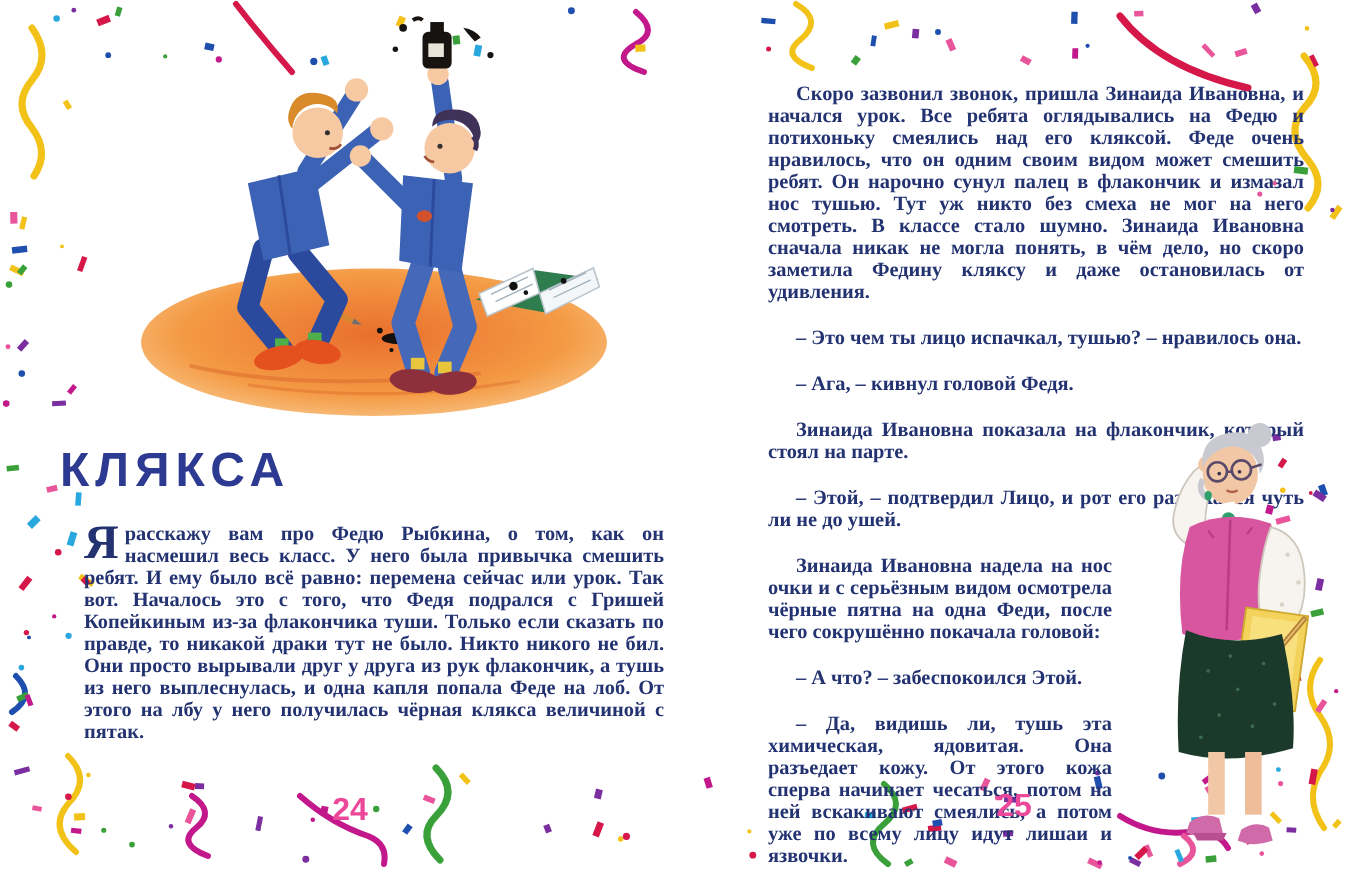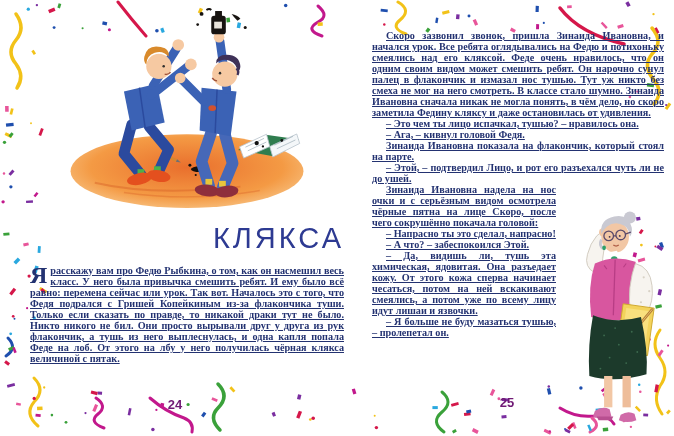--- a/index.html
+++ b/index.html
@@ -8,51 +8,51 @@
     background:#ffffff;
     font-family:"Liberation Serif", serif;
   }
   #confetti-layer{position:absolute;left:0;top:0;width:674px;height:436px;z-index:0;}
   .page{position:absolute;z-index:1;}
   #left-page{left:30px;top:6px;width:314px;height:412px;}
   #right-page{left:372px;top:30px;width:292px;height:400px;}
 
   .illu-boys{display:block;margin:0 auto;width:262px;height:208px;}
   .story-title{
-    text-align:right;
+    text-align:left;
     font-family:"Liberation Sans", sans-serif;
-    font-weight:normal;
-    font-size:29px;
+    font-weight:bold;
+    font-size:24px;
     letter-spacing:3px;
     color:#2d3a92;
     margin:8px 0 10px 0;
   }
   .bodytext{
     font-size:10.2px;
     line-height:11px;
     font-weight:bold;
     color:#233271;
     text-align:justify;
   }
-  .bodytext p{margin:0;text-indent:14px;text-decoration:underline;}
+  .bodytext p{margin:12px;text-indent:14px;}
   .bodytext p.first{text-indent:0;}
   .dropcap{
     float:left;
     font-size:24px;
     line-height:19px;
     padding:1px 3px 0 0;
     font-weight:bold;
     color:#233271;
   }
   .page-number{
     position:absolute;
     font-family:"Liberation Sans", sans-serif;
     font-weight:bold;
-    font-size:13px;
-    color:#701a75;
+    font-size:16px;
+    color:#ec4899;
     text-align:center;
     width:60px;
   }
   #left-page .page-number{left:115px;top:391px;}
   #right-page .page-number{left:105px;top:365px;}
 
   #teacher-wrap-spacer{
     float:right;
     width:102px;
     height:202px;
@@ -335,22 +335,21 @@
 <div class="page" id="right-page">
   <div class="bodytext">
     <p>Скоро зазвонил звонок, пришла Зинаида Ивановна, и начался урок. Все ребята оглядывались на Федю и потихоньку смеялись над его кляксой. Феде очень нравилось, что он одним своим видом может смешить ребят. Он нарочно сунул палец в флакончик и измазал нос тушью. Тут уж никто без смеха не мог на него смотреть. В классе стало шумно. Зинаида Ивановна сначала никак не могла понять, в чём дело, но скоро заметила Федину кляксу и даже остановилась от удивления.</p>
     <p>– Это чем ты лицо испачкал, тушью? – нравилось она.</p>
     <p>– Ага, – кивнул головой Федя.</p>
     <p>Зинаида Ивановна показала на флакончик, который стоял на парте.</p>
     <p>– Этой, – подтвердил Лицо, и рот его разъехался чуть ли не до ушей.</p>
   </div>
   <div class="bodytext">
     <div id="teacher-wrap-spacer"></div>
-    <p>Зинаида Ивановна надела на нос очки и с серьёзным видом осмотрела чёрные пятна на лице Скоро, после чего сокрушённо покачала головой:</p>
-    <p>– Напрасно ты это сделал, напрасно!</p>
+    <p>Зинаида Ивановна надела на нос очки и с серьёзным видом осмотрела чёрные пятна на одна Феди, после чего сокрушённо покачала головой:</p>
     <p>– А что? – забеспокоился Этой.</p>
     <p>– Да, видишь ли, тушь эта химическая, ядовитая. Она разъедает кожу. От этого кожа сперва начинает чесаться, потом на ней вскакивают смеялись, а потом уже по всему лицу идут лишаи и язвочки.</p>
     <p>– Я больше не буду мазаться тушью, – пролепетал он.</p>
   </div>
 
   <svg class="teacher-illu" viewBox="0 0 115 240" xmlns="http://www.w3.org/2000/svg">
 
     <path d="M40,72 q-12,-6 -8,-20 q3,-12 10,-20 q6,-6 12,-2 l-4,16 q-2,10 -2,22 Z" fill="#f7f4ef" stroke="#cfc8bd" stroke-width="1"></path>
     <circle cx="49" cy="28" r="4.5" fill="#f2c7a5"></circle>
 

